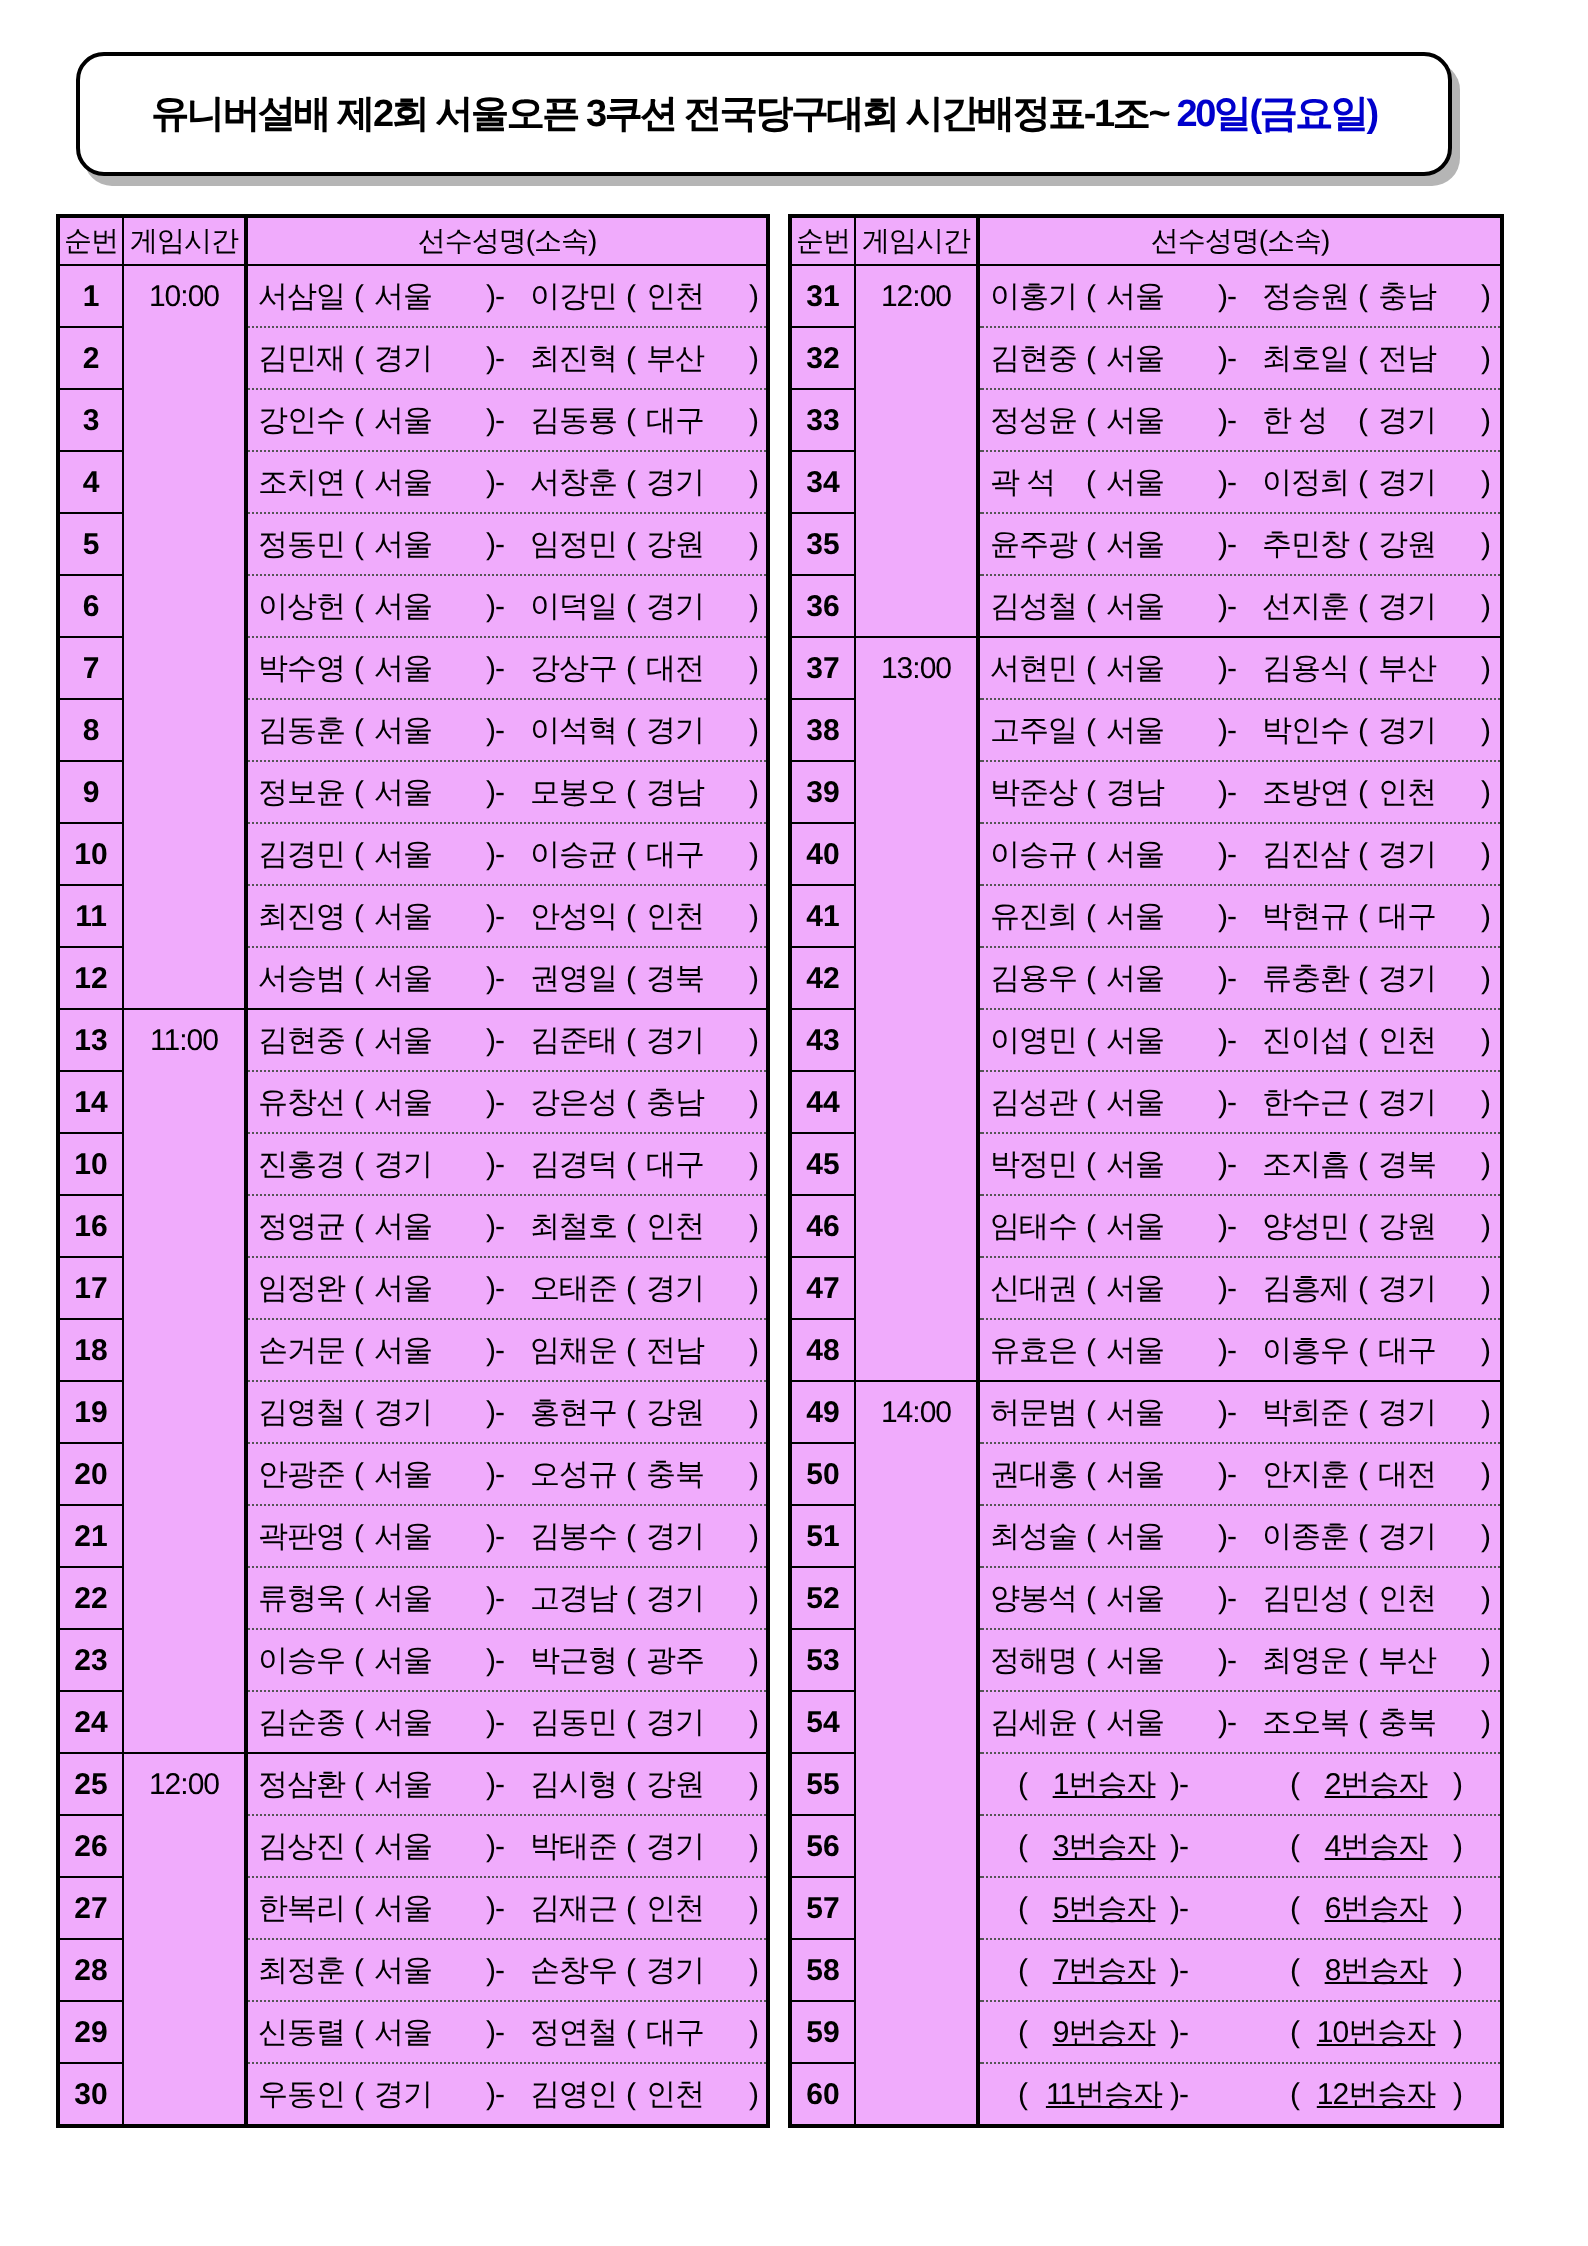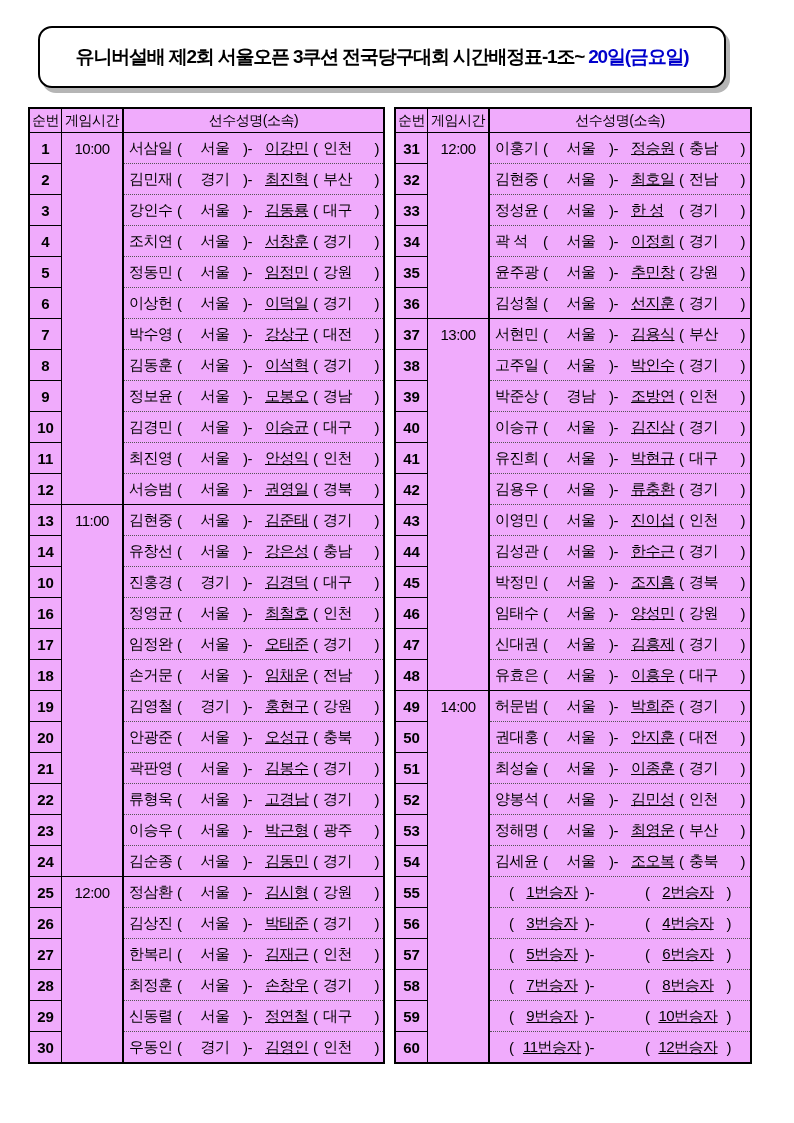--- a/index.html
+++ b/index.html
@@ -45,23 +45,23 @@
     flex:1; border-top:1px dotted #555; justify-content:flex-start;
     padding-left:5px; font-size:15px; letter-spacing:-0.5px; white-space:nowrap;
   }
   .trow.gs .c.name { border-top:1px solid #000; }
   .trow.thead .c { border-top:none; font-size:14px; font-weight:normal; letter-spacing:-0.5px; }
   .trow.thead .c.name { justify-content:center; padding-left:0; }
   
   .seg { display:inline-block; }
   .seg.n1 { width:48px; }
   .seg.op { width:10px; text-align:left; }
-  .seg.a1 { width:56px; text-align:center; }
+  .seg.a1 { width:56px; text-align:left; }
   .seg.cd { width:18px; text-align:left; }
-  .seg.n2 { width:48px; margin-left:4px;text-decoration:underline; }
+  .seg.n2 { width:48px; margin-left:4px; }
   .seg.a2 { width:46px; }
   .seg.cl { width:10px; text-align:right; }
   
   .c.name.winner { justify-content:center; padding-left:0; }
   .seg.wn { width:66px; text-align:center;text-decoration:underline; }
   .seg.wsp { width:42px; }
 </style>
 </head>
 <body>
 

